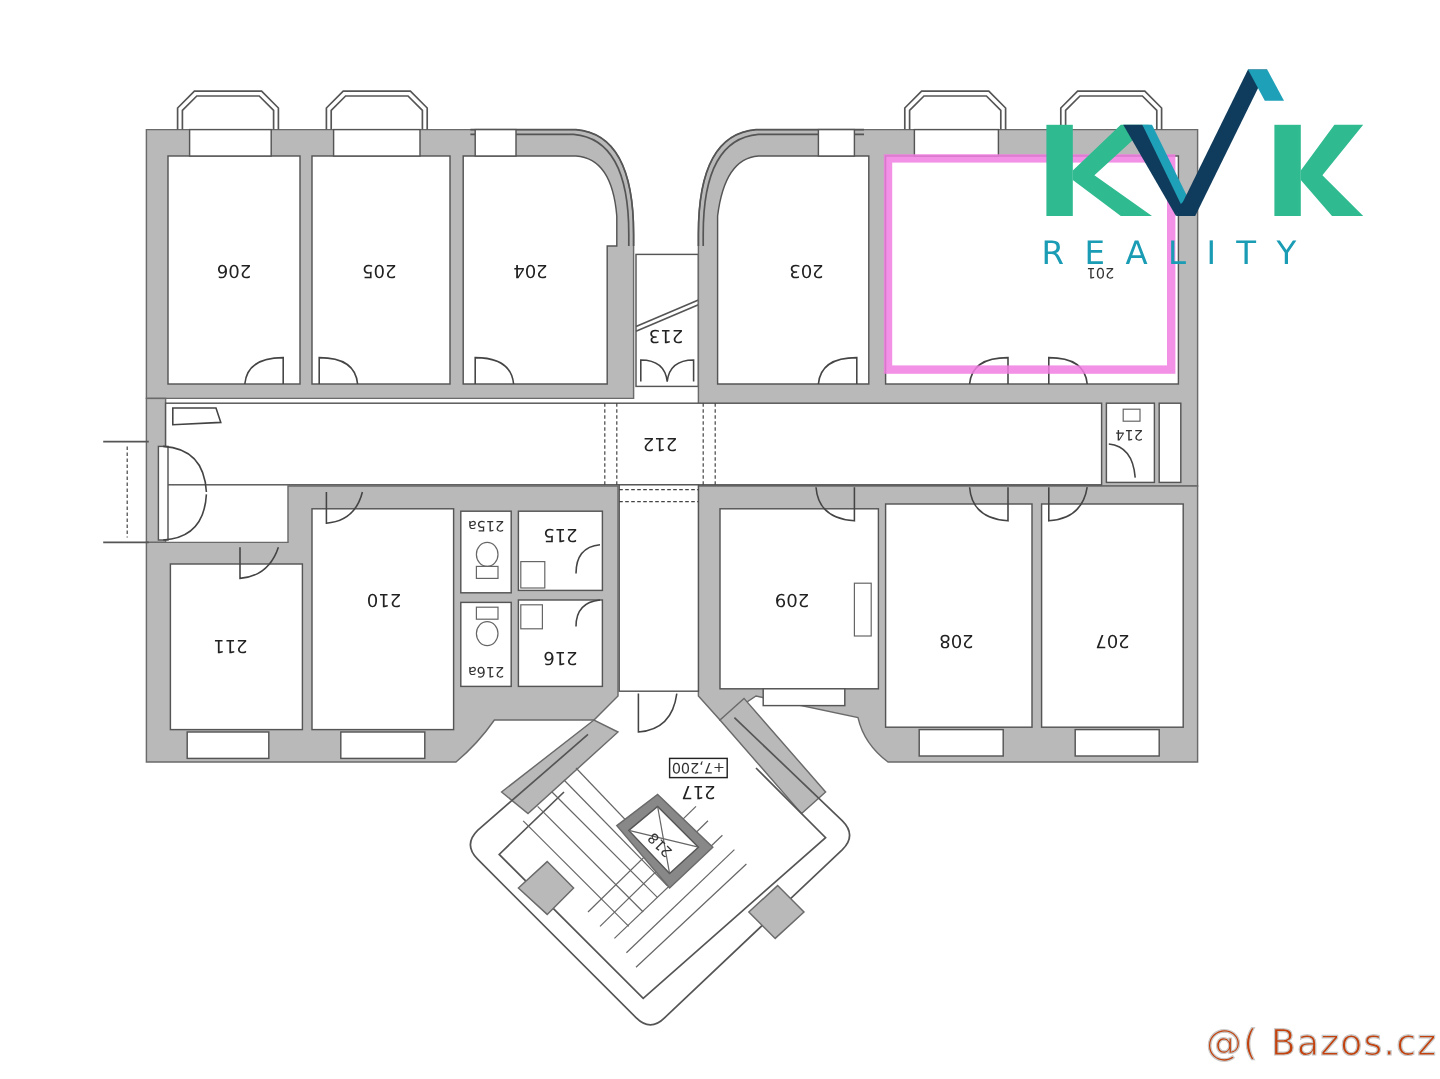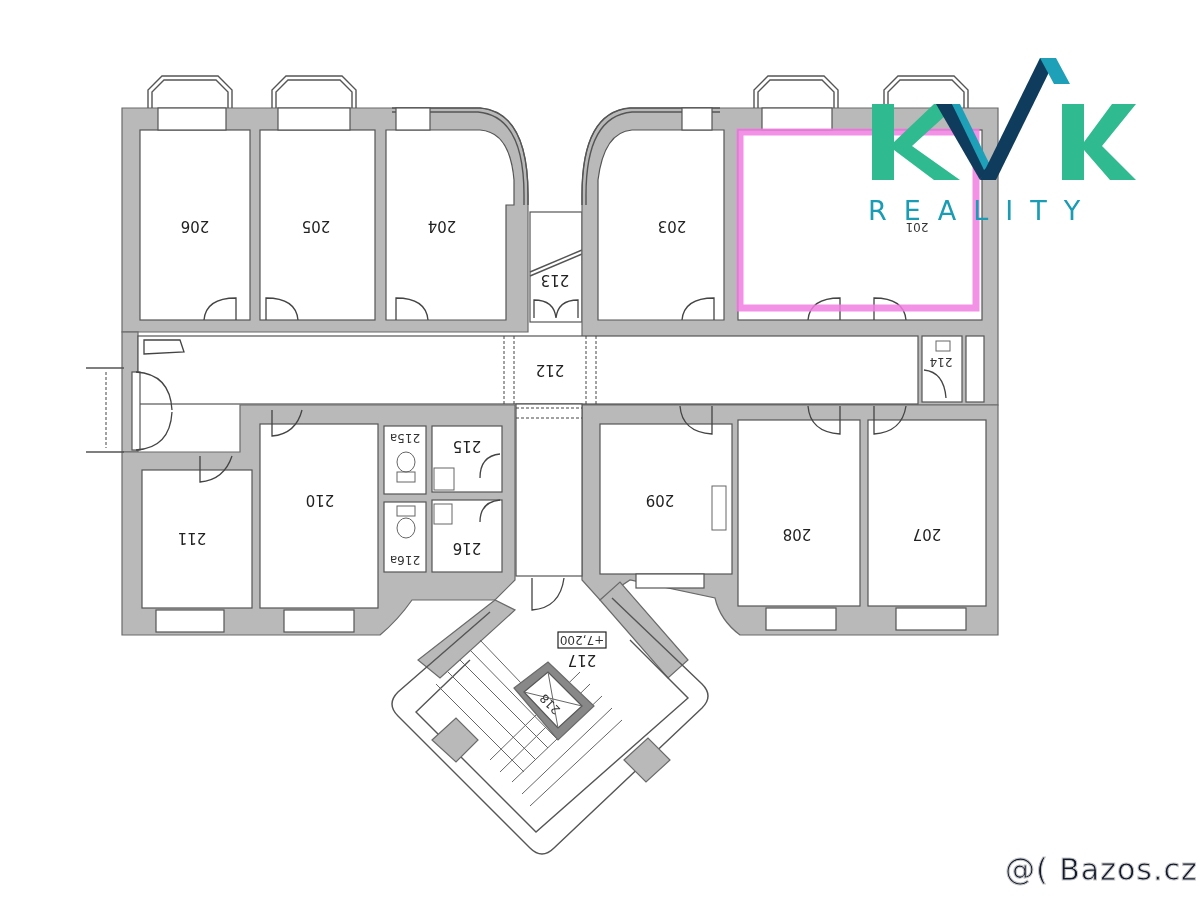--- a/index.html
+++ b/index.html
@@ -12,21 +12,21 @@
   .dash { fill: none; stroke: #444; stroke-width: 1; stroke-dasharray: 3 2; }
   .door { fill: none; stroke: #444; stroke-width: 1.3; }
   .win { fill: #fff; stroke: #555; stroke-width: 1.2; }
   .lbl { font-family: "DejaVu Sans", sans-serif; font-size: 15px; fill: #222; }
   .lbl-sm { font-family: "DejaVu Sans", sans-serif; font-size: 12px; fill: #333; }
   .hl { fill: none; stroke: #f07ee0; stroke-width: 7; opacity: 0.85; }
   .logo-k { fill: #2fba90; }
   .logo-chev-a { fill: #0f3c5c; }
   .logo-chev-b { fill: #1ea0b8; }
   .reality { font-family: "DejaVu Sans", sans-serif; font-size: 27px; fill: #1a9cb4; letter-spacing: 17px; }
-  .wm { position: absolute; left: 1005px; top: 852px; font-family: "DejaVu Sans", sans-serif; font-size: 30px; color: #0f172a;
+  .wm { position: absolute; left: 1005px; top: 852px; font-family: "DejaVu Sans", sans-serif; font-size: 30px; color: #c2410c;
         -webkit-text-stroke: 1px #c9c9c9; letter-spacing: 1px; }
 </style>
 </head>
 <body>
 
 <svg id="plan" viewBox="0 0 1200 899" xmlns="http://www.w3.org/2000/svg">
 
   <g>
 
     <path class="wall" d="M122,108 L392,108 L392,108 L480,108 Q528,112 528,195 L528,210 L528,332 L122,332 Z"></path>

